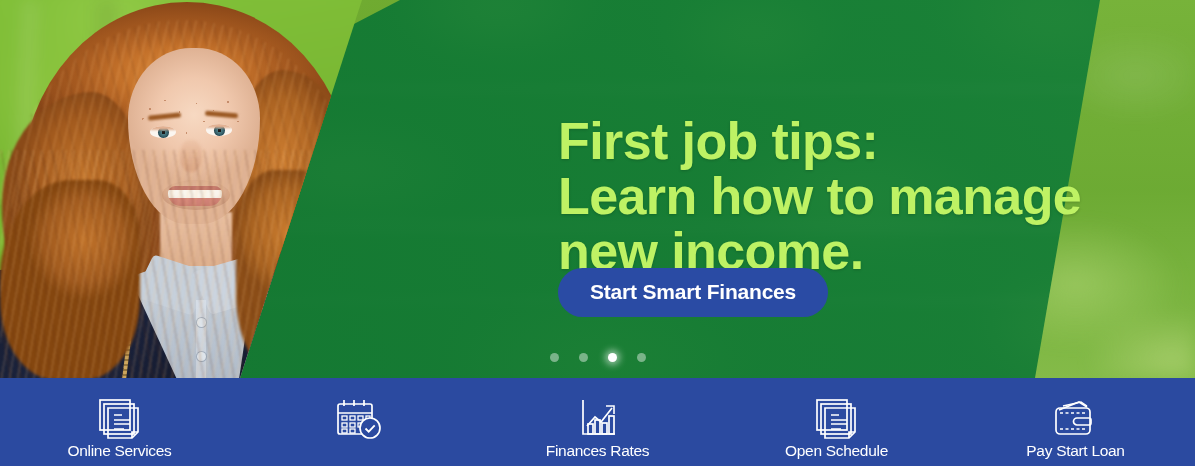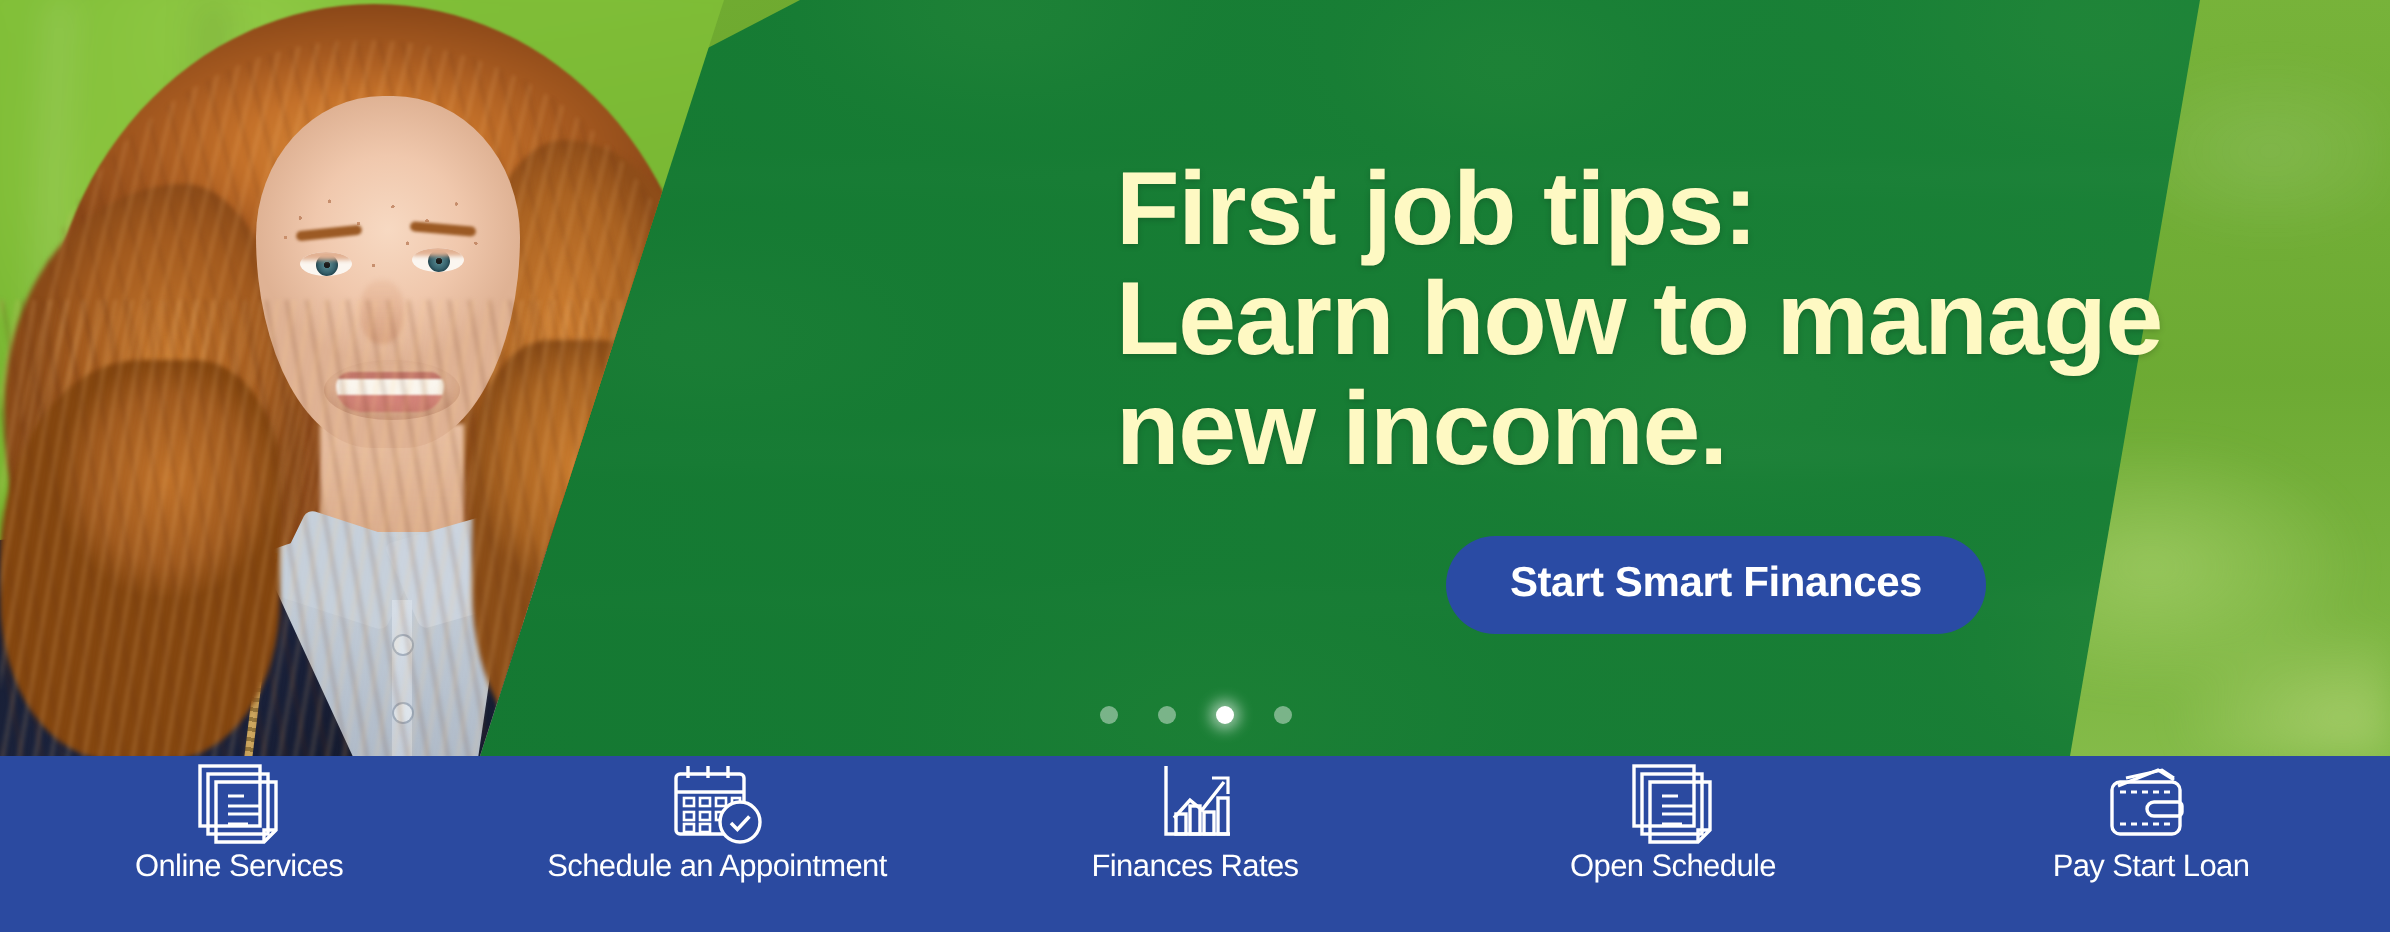--- a/index.html
+++ b/index.html
@@ -253,34 +253,34 @@
     filter: blur(1px);
   }
 
   
   #copy {
     position: absolute;
     left: 558px; top: 78px;
     width: 600px;
   }
   #headline {
-    color: #fef9c3;
+    color: #bef264;
     font-size: 52px;
     line-height: 55px;
     font-weight: bold;
     letter-spacing: -.6px;
     white-space: pre-line;
     text-shadow: 0 1px 3px rgba(0,0,0,.18);
+    margin-top: 36px;
   }
   #cta-wrap {
     position: absolute;
     left: 558px; top: 268px;
     width: 600px;
     display: flex;
-    justify-content: center;
   }
   #cta {
     display: inline-block;
     background: #2A4BA4;
     color: #fff;
     font-size: 21px;
     font-weight: bold;
     padding: 12px 32px 13px;
     border-radius: 26px;
     border: none;
@@ -317,21 +317,21 @@
     width: 1195px; height: 88px;
     background: #2B4AA0;
     display: flex;
   }
   .qn-item {
     flex: 1 1 0;
     display: flex;
     flex-direction: column;
     align-items: center;
     justify-content: flex-start;
-    padding-top: 1px;
+    padding-top: 18px;
     cursor: pointer;
     color: #fff;
   }
   .qn-icon { height: 44px; display: flex; align-items: center; justify-content: center; }
   .qn-label {
     margin-top: 2px;
     font-size: 15.5px;
     color: #fff;
     white-space: nowrap;
     letter-spacing: -.3px;
@@ -434,21 +434,20 @@
           <rect x="36" y="20" width="4" height="4" stroke-width="1.3"></rect>
           <rect x="12" y="27" width="5" height="4" stroke-width="1.3"></rect>
           <rect x="20" y="27" width="5" height="4" stroke-width="1.3"></rect>
           <rect x="28" y="27" width="5" height="4" stroke-width="1.3"></rect>
           <rect x="12" y="33" width="5" height="4" stroke-width="1.3"></rect>
           <rect x="20" y="33" width="5" height="4" stroke-width="1.3"></rect>
           <circle cx="40" cy="32" r="10" fill="#2B4AA0"></circle>
           <path d="M35.5 32.5l3.2 3.2 6-6.4" stroke-width="1.8"></path>
         </svg>
       </div>
-      <div class="qn-label">Schedule an Appointment</div>
     </div>
 
     <div class="qn-item">
       <div class="qn-icon">
         <svg width="56" height="44" viewBox="0 0 56 44" fill="none" stroke="#fff" stroke-width="1.7">
           <path d="M13 4v34h32"></path>
           <path d="M17 30l8-9 6 5 11-14"></path>
           <path d="M36 10h8v8" stroke-width="1.6"></path>
           <rect x="18" y="28" width="5" height="10"></rect>
           <rect x="25" y="24" width="5" height="14"></rect>

